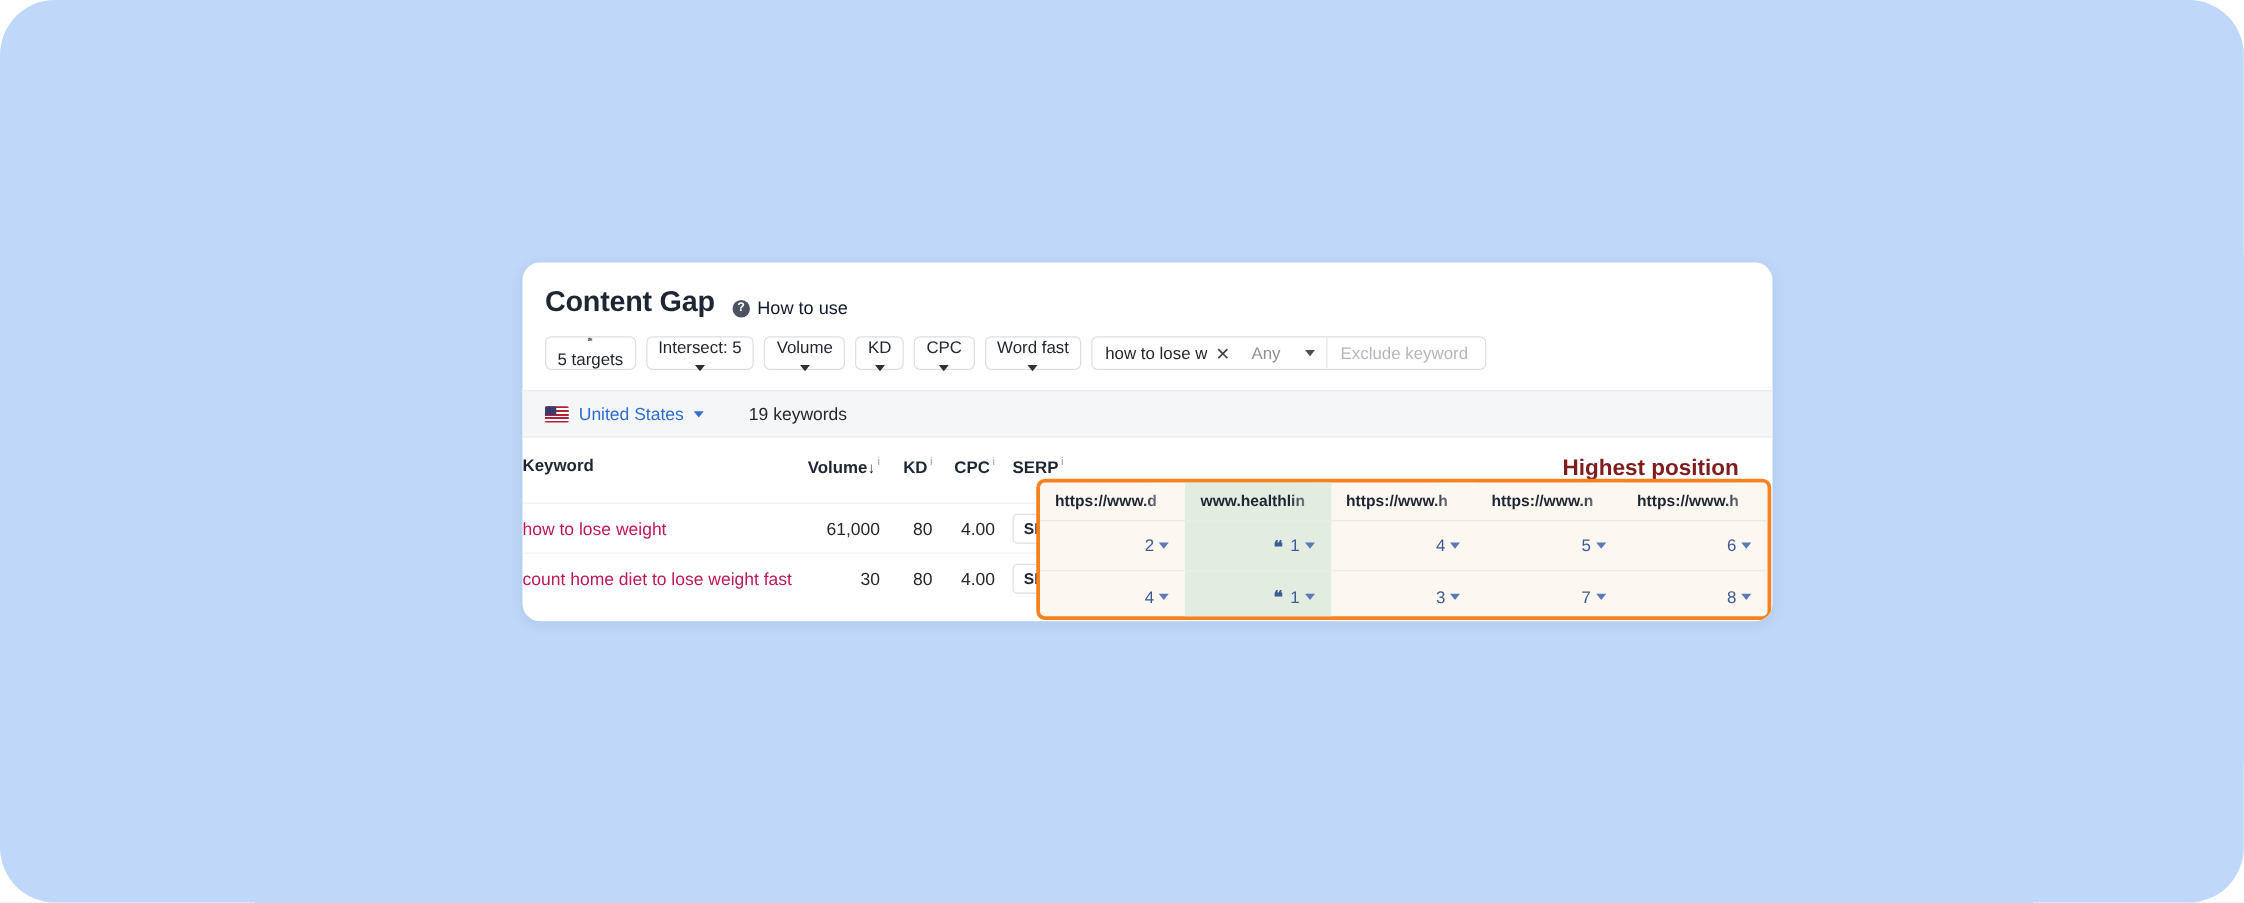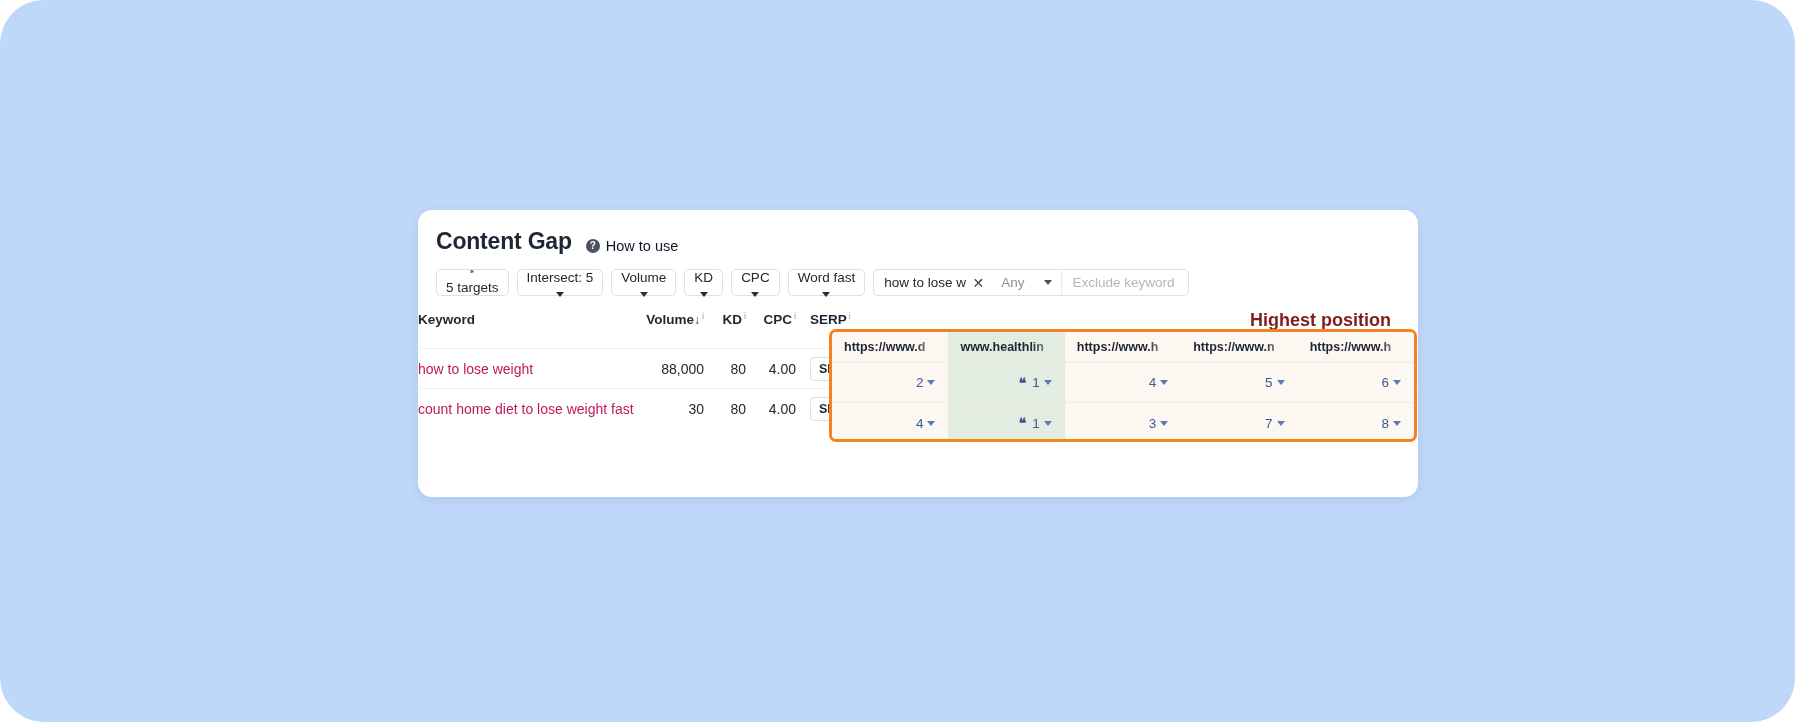--- a/index.html
+++ b/index.html
@@ -305,20 +305,28 @@
           <div class="kw-any">
             <span>Any</span>
             <i class="caret"></i>
           </div>
           <div class="kw-exclude">Exclude keyword</div>
         </div>
 
       </div>
     </div>
 
+    <div class="strip">
+      <div class="country">
+        <span class="flag"></span>
+        <span class="country-name">United States</span>
+        <i class="caret"></i>
+      </div>
+      <div class="kwcount">19 keywords</div>
+    </div>
 
     <div class="tbl">
 
       <div class="thead">
         <div class="c-keyword">
           <span class="th">Keyword</span>
         </div>
         <div class="c-vol">
           <span class="th"><span>Volume</span><span class="sortarrow">↓</span><span class="sup">i</span></span>
         </div>
@@ -334,21 +342,21 @@
       </div>
 
       <div class="hp-label">Highest position</div>
 
       <div class="tbody">
 
         <div class="trow">
           <div class="c-keyword cell">
             <span class="kwlink">how to lose weight</span>
           </div>
-          <div class="c-vol cell">88,000</div>
+          <div class="c-vol cell">61,000</div>
           <div class="c-kd cell">80</div>
           <div class="c-cpc cell">4.00</div>
           <div class="c-serp">
             <span class="serp-btn">
               <span>SERP</span>
               <i class="caret"></i>
             </span>
           </div>
         </div>
 

